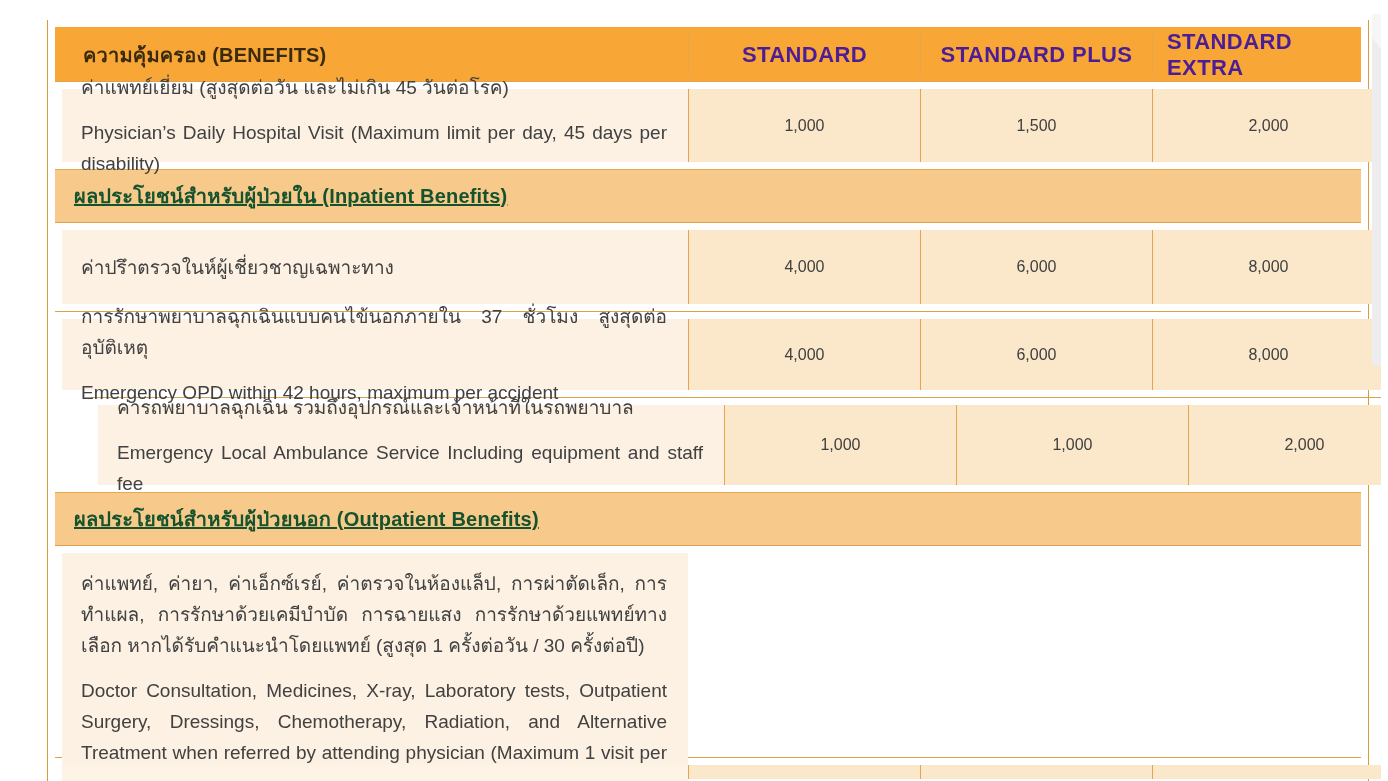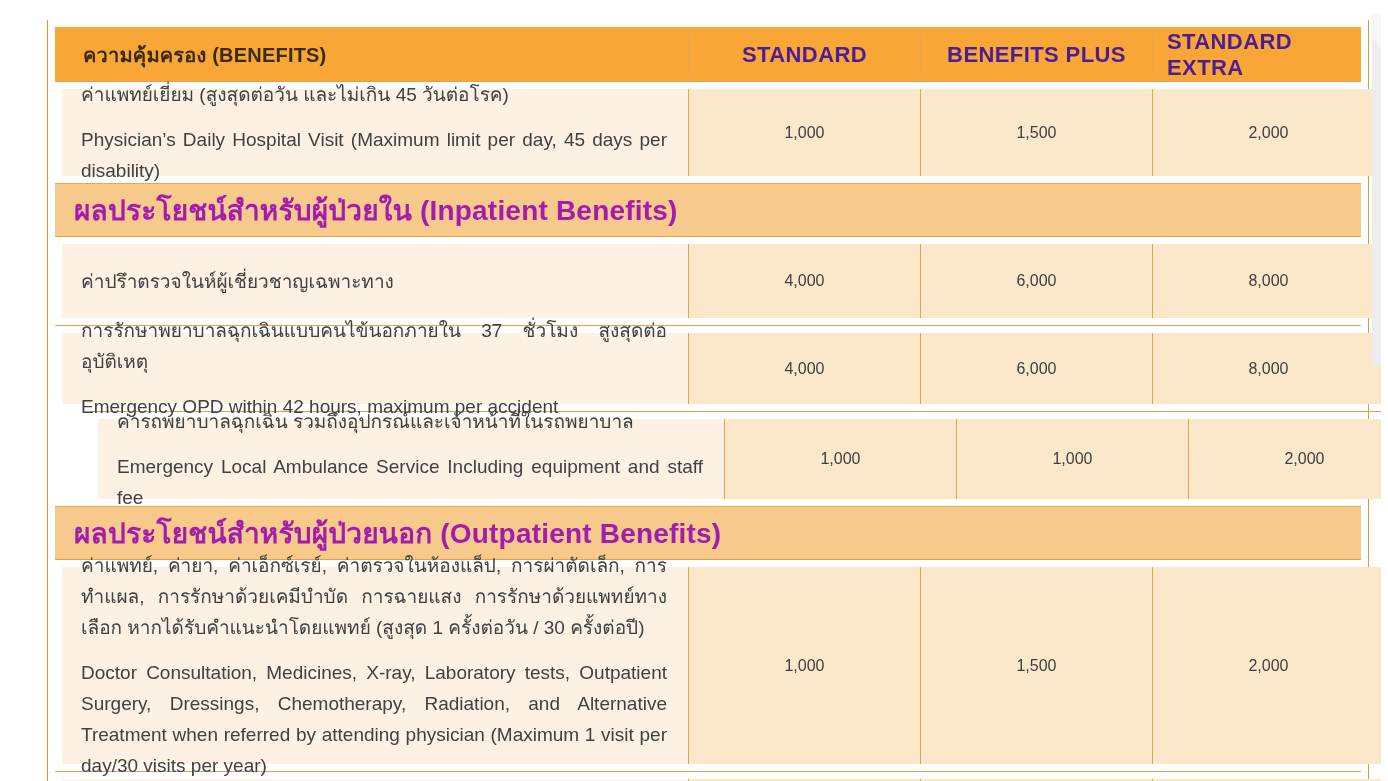--- a/index.html
+++ b/index.html
@@ -57,29 +57,29 @@
   }
 
   
   .row-section {
     background:#f7c98b; height:53px;
     display:flex; align-items:center;
     padding:0 14px 0 12px;
     border-top:1px solid #e8a94e;
   }
   .section-title {
-    font-size:28px; font-weight:bold; color:#a21caf; letter-spacing:0.2px;
+    font-size:20px; font-weight:bold; color:#14532d; letter-spacing:0.2px;text-decoration:underline;
   }
 
   
-  .h-r1 { height:102px; }
+  .h-r1 { height:88px; }
   .h-r2 { height:89px; }
   .h-r3 { height:86px; }
   .h-r4 { height:95px;margin-left:36px; }
-  .h-r5 { height:212px; }
+  .h-r5 { height:212px;flex-direction:column; }
   .row-partial { height:20px; }
   .row-partial .col-name { background:#fdf4e6; }
   .row-partial .col-val  { background:#fbe7c9; }
 
   
   .gray-strip {
     position:absolute; left:1358px; top:0; width:30px; height:352px;
     background:#ededef;
   }
   .gray-strip .diag {
@@ -96,21 +96,21 @@
   <div class="benefits-table">
 
     <div class="t-row row-header">
       <div class="cell col-name">
         <span class="hdr-text">ความคุ้มครอง (BENEFITS)</span>
       </div>
       <div class="cell col-val">
         <span class="col-hdr-text">STANDARD</span>
       </div>
       <div class="cell col-val">
-        <span class="col-hdr-text">BENEFITS PLUS</span>
+        <span class="col-hdr-text">STANDARD PLUS</span>
       </div>
       <div class="cell col-val">
         <span class="col-hdr-text">STANDARD EXTRA</span>
       </div>
     </div>
 
     <div class="t-row row-benefit h-r1">
       <div class="cell col-name">
         <div class="bn-th">ค่าแพทย์เยี่ยม (สูงสุดต่อวัน และไม่เกิน 45 วันต่อโรค)</div>
         <div class="bn-en">Physician’s Daily Hospital Visit (Maximum limit per day, 45 days per disability)</div>

